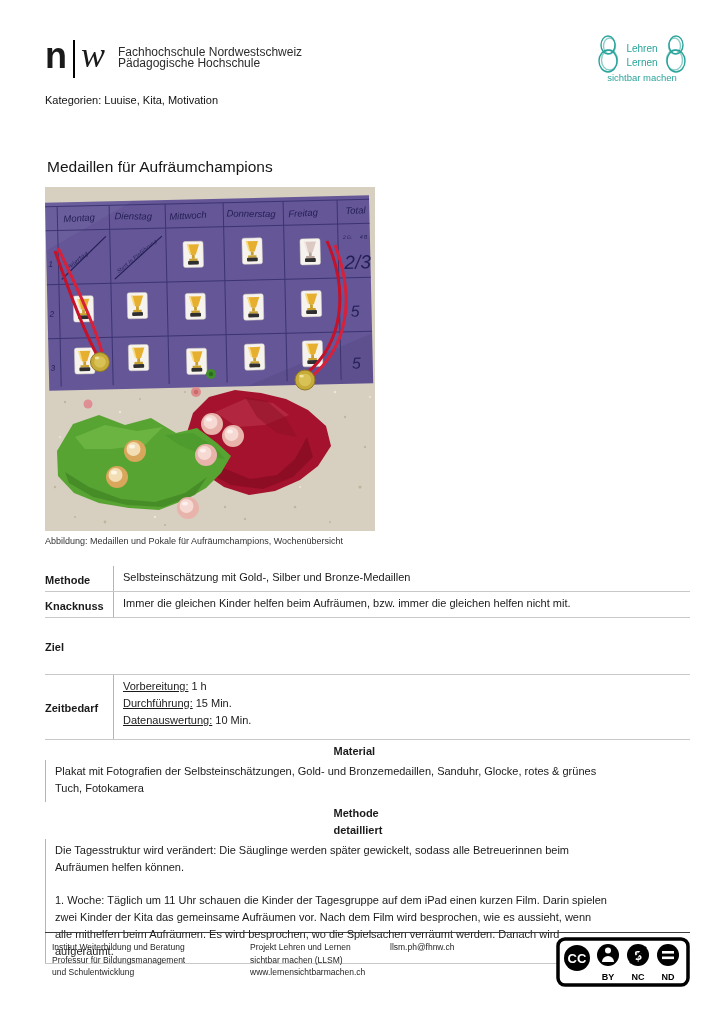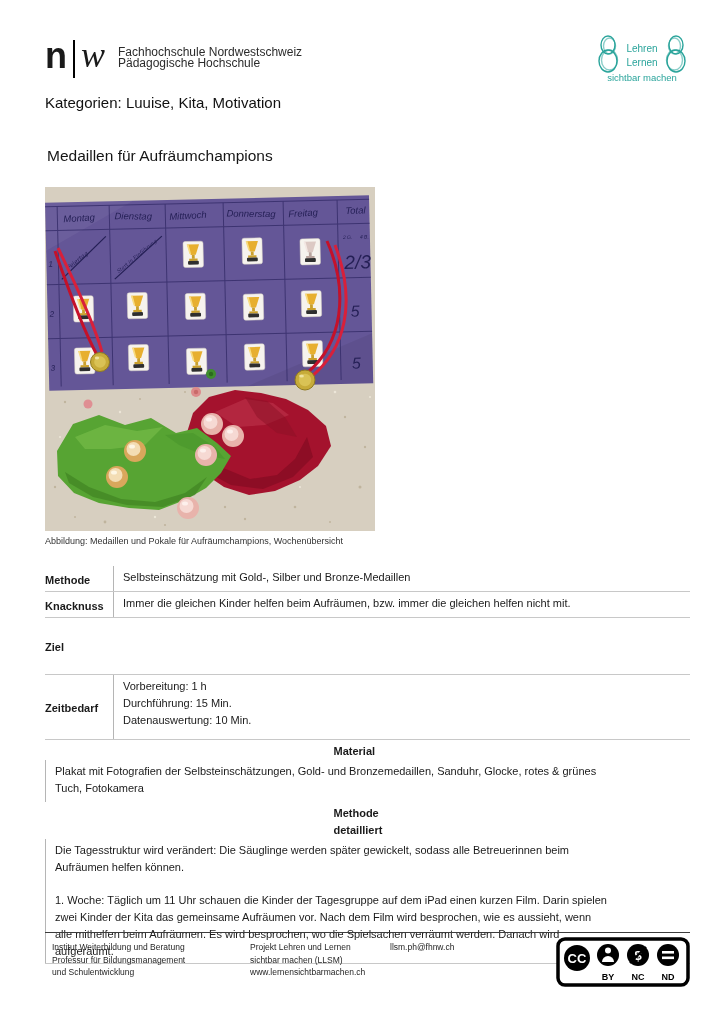--- a/index.html
+++ b/index.html
@@ -9,35 +9,35 @@
   
   .fhnw{position:absolute;left:45px;top:40px;display:flex;align-items:flex-start;height:40px;}
   .fhnw-n{font-weight:bold;font-size:36px;line-height:32px;letter-spacing:-1px;}
   .fhnw-bar{width:2px;height:38px;background:#000;margin:0 6px 0 7px;}
   .fhnw-w{font-family:"Liberation Serif",serif;font-style:italic;font-size:36px;line-height:30px;}
   .fhnw-text{position:absolute;left:118px;top:47px;font-size:12px;line-height:10.5px;color:#2b2b2b;}
 
   
   .llsm{position:absolute;left:592px;top:20px;width:100px;height:68px;}
 
-  .categories{position:absolute;left:45px;top:94px;font-size:15px;color:#111;}
-  .doc-title{position:absolute;left:47px;top:147px;font-size:15.5px;color:#151515;}
+  .categories{position:absolute;left:45px;top:94px;font-size:11px;color:#111;}
+  .doc-title{position:absolute;left:47px;top:158px;font-size:15.5px;color:#151515;}
 
   
   .photo{position:absolute;left:45px;top:187px;width:330px;height:344px;}
   .caption{position:absolute;left:45px;top:536px;font-size:9px;color:#333;}
 
   
   .info-table{position:absolute;left:45px;top:566px;width:645px;font-size:11px;line-height:17px;}
   .trow{display:flex;align-items:center;border-bottom:1px solid #c8c8c8;}
   .trow.no-border{border-bottom:none;}
   .tlabel{width:68px;flex-shrink:0;font-weight:bold;padding-top:3px;}
   .tcontent{flex:1;border-left:1px solid #b5b5b5;padding:3px 10px 3px 9px;align-self:stretch;max-width:556px;}
   .h24{min-height:25px;} .h56{min-height:56px;} .h64{min-height:64px;} .h61{min-height:62px;flex-direction:column;} .h97{min-height:97px;flex-direction:column;}
-  .u{}
+  .u{text-decoration:underline;}
   .zb-line{display:block;}
   .zb-val{margin-left:3px;}
   .para2{margin-top:16px;}
 
   
   .footer-rule{position:absolute;left:45px;top:932px;width:645px;border-top:1.5px solid #3c3c3c;}
   .footer{position:absolute;top:941px;font-size:8.5px;line-height:12.5px;color:#1f1f1f;}
   .fcol1{left:52px;} .fcol2{left:250px;} .fcol3{left:390px;}
   .cc-badge{position:absolute;left:556px;top:937px;width:134px;height:50px;}
 

